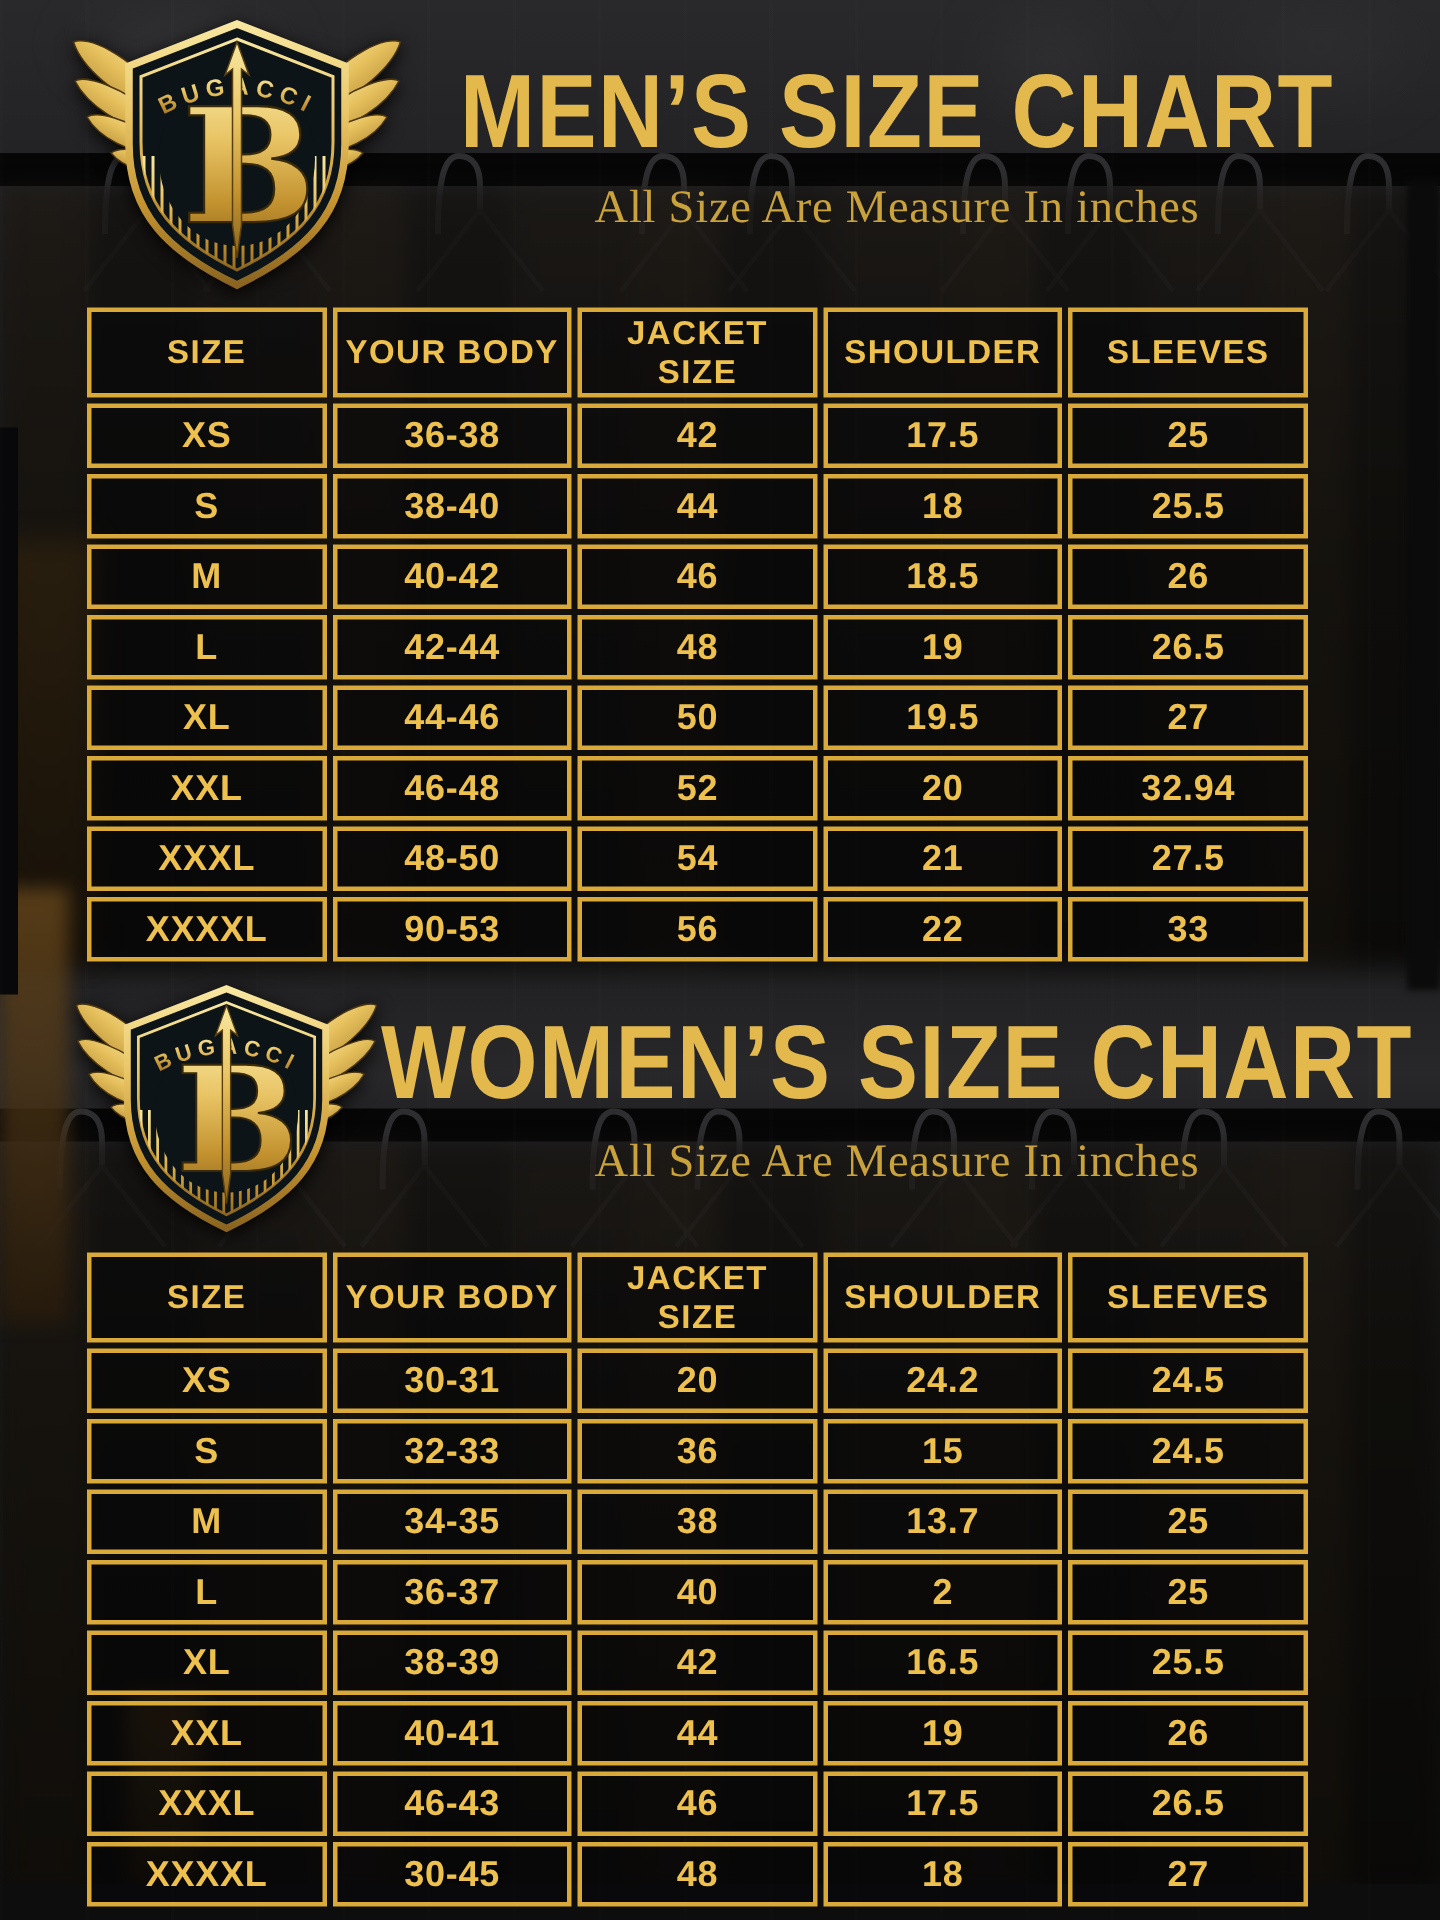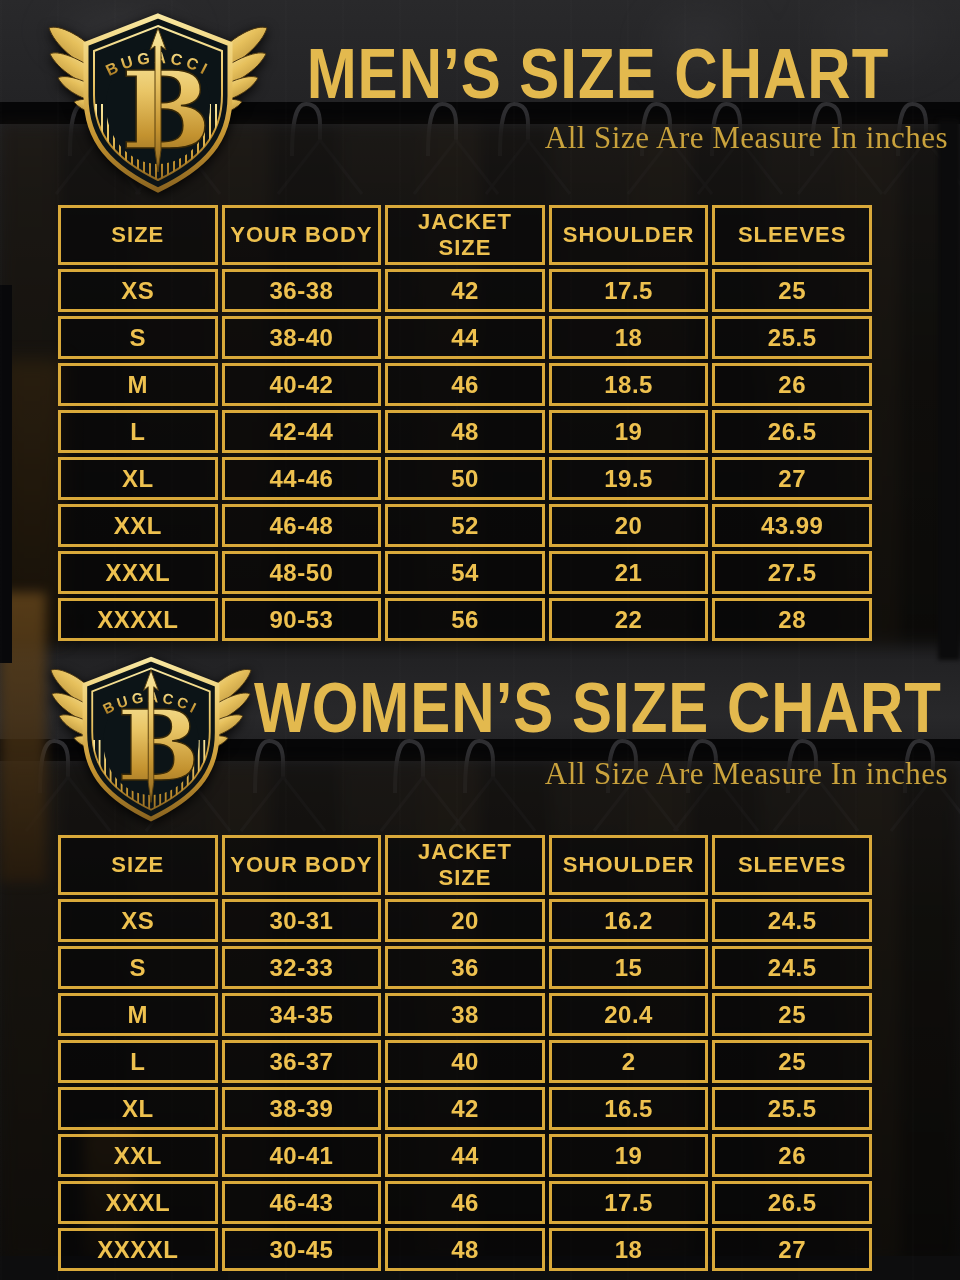--- a/index.html
+++ b/index.html
@@ -41,21 +41,21 @@
   .head-block{position:absolute;left:248px;width:700px;text-align:center;}
   .head-men{top:40px;}
   .head-women{top:674px;}
   .title{
     font-weight:bold;font-size:60px;letter-spacing:1px;line-height:1.0;
     transform:scale(1.0,1.16);transform-origin:50% 0;
     color:var(--gold-title);white-space:nowrap;
   }
   .subtitle{
     font-family:"Liberation Serif",serif;font-size:31px;margin-top:22px;
-    color:var(--gold-serif);white-space:nowrap;letter-spacing:.5px;text-align:right;
+    color:var(--gold-serif);white-space:nowrap;letter-spacing:.5px;
   }
   .head-men .subtitle{margin-top:20px;}
   
   table.size-table{
     position:absolute;left:54px;width:822px;
     border-collapse:separate;border-spacing:4px;table-layout:fixed;
   }
   .table-men{top:201px;height:430px;}
   .table-women{top:831px;height:429px;}
   .size-table th,.size-table td{
@@ -208,35 +208,35 @@
             <td>44-46</td>
             <td>50</td>
             <td>19.5</td>
             <td>27</td>
           </tr>
           <tr>
             <td>XXL</td>
             <td>46-48</td>
             <td>52</td>
             <td>20</td>
-            <td>43.99</td>
+            <td>32.94</td>
           </tr>
           <tr>
             <td>XXXL</td>
             <td>48-50</td>
             <td>54</td>
             <td>21</td>
             <td>27.5</td>
           </tr>
           <tr>
             <td>XXXXL</td>
             <td>90-53</td>
             <td>56</td>
             <td>22</td>
-            <td>28</td>
+            <td>33</td>
           </tr>
         </tbody>
       </table>
   </section>
 
   <section>
     <svg class="logo logo-women" viewBox="0 0 220 200">
       <use href="#logo"></use>
     </svg>
     <div class="head-block head-women">
@@ -251,35 +251,35 @@
             <th>JACKET SIZE</th>
             <th>SHOULDER</th>
             <th>SLEEVES</th>
           </tr>
         </thead>
         <tbody>
           <tr>
             <td>XS</td>
             <td>30-31</td>
             <td>20</td>
-            <td>16.2</td>
+            <td>24.2</td>
             <td>24.5</td>
           </tr>
           <tr>
             <td>S</td>
             <td>32-33</td>
             <td>36</td>
             <td>15</td>
             <td>24.5</td>
           </tr>
           <tr>
             <td>M</td>
             <td>34-35</td>
             <td>38</td>
-            <td>20.4</td>
+            <td>13.7</td>
             <td>25</td>
           </tr>
           <tr>
             <td>L</td>
             <td>36-37</td>
             <td>40</td>
             <td>2</td>
             <td>25</td>
           </tr>
           <tr>

